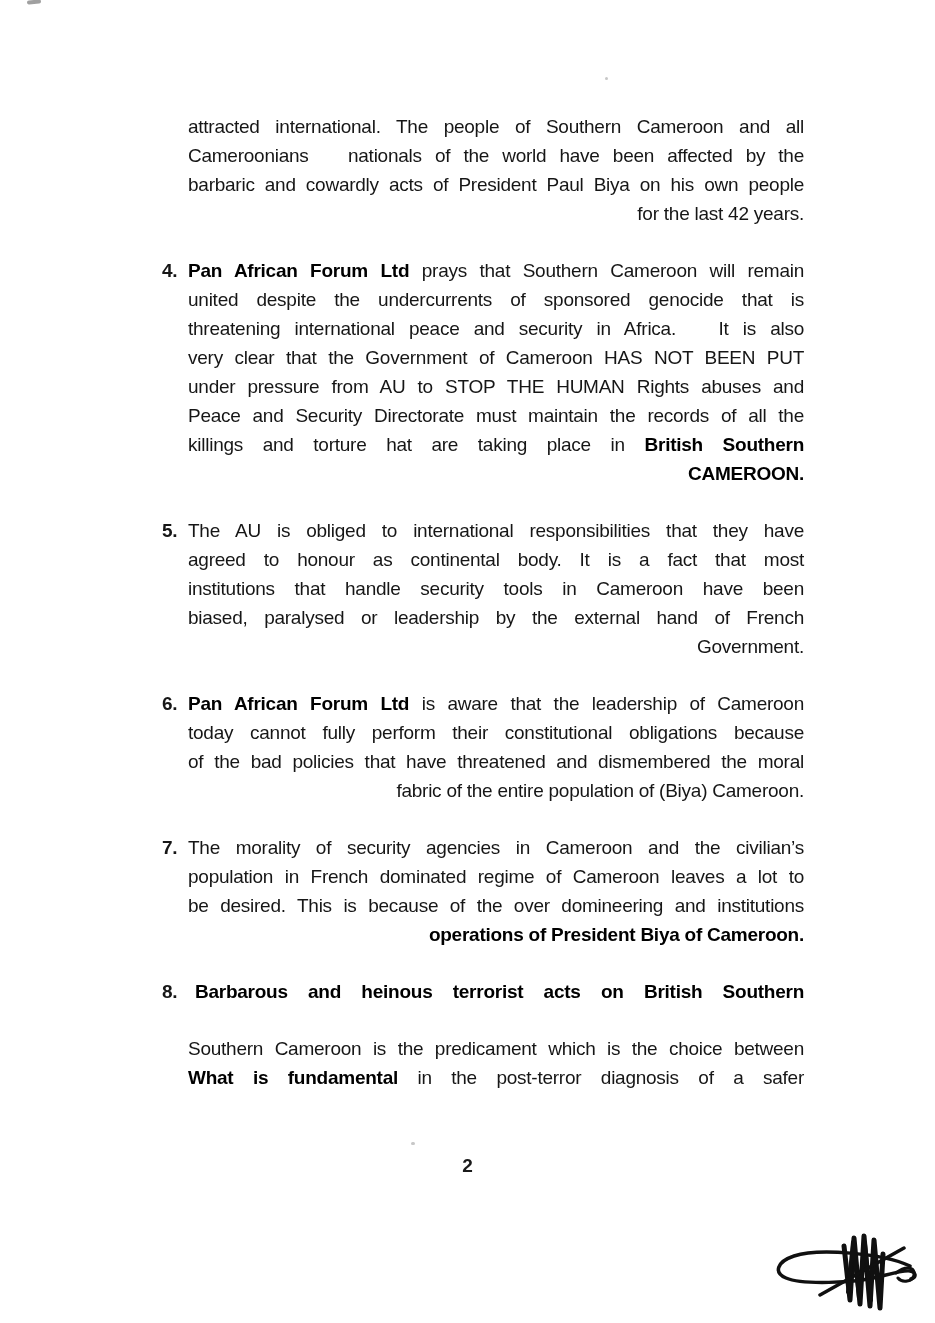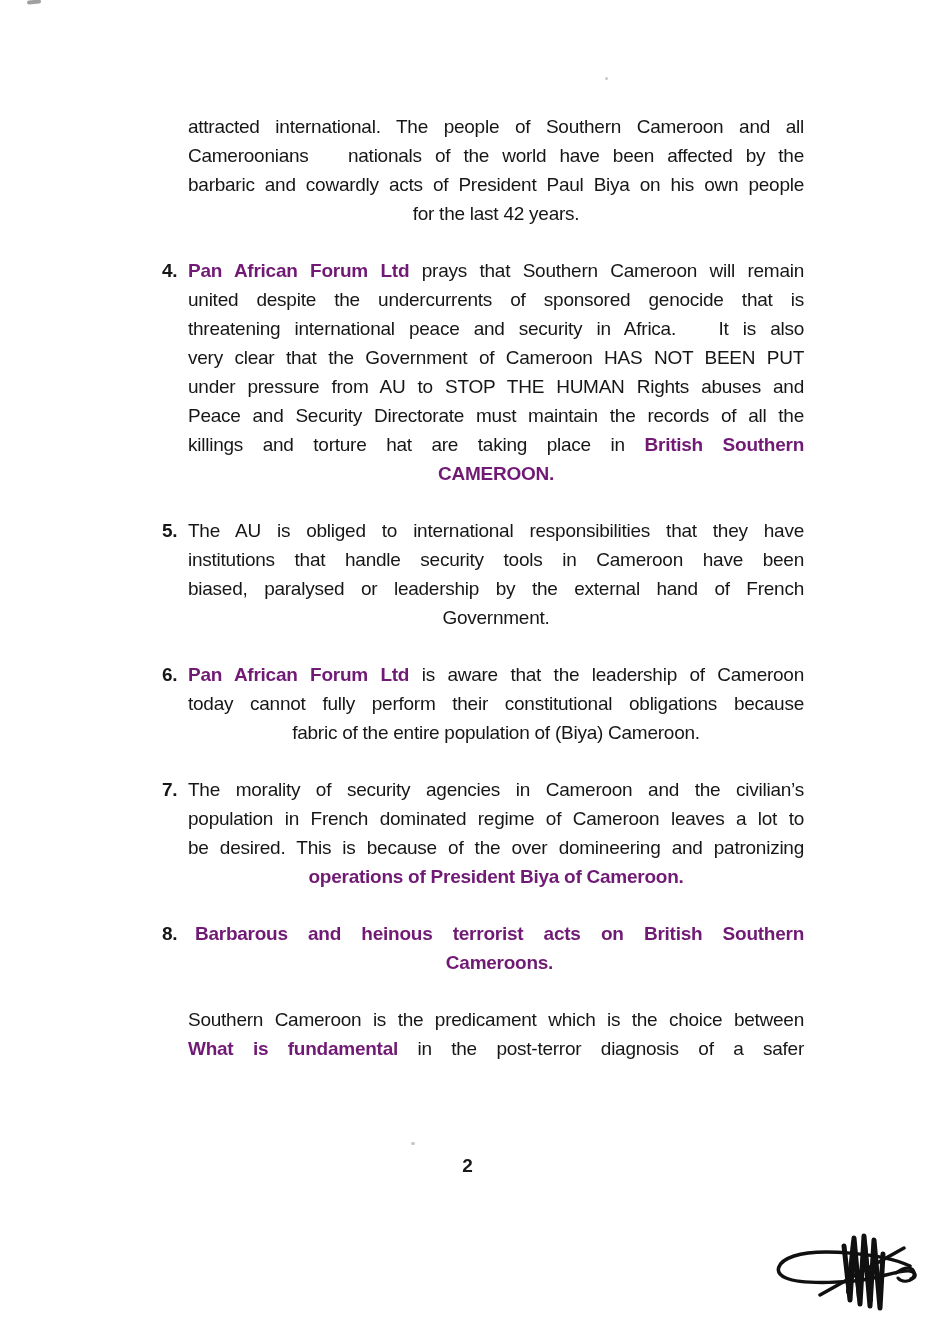--- a/index.html
+++ b/index.html
@@ -12,23 +12,23 @@
     border-radius:8px;
   }
   .content { position:absolute; left:188px; top:112px; width:616px; }
   .block {
     position:relative; margin-bottom:28px;
     font-size:19px; line-height:29px; letter-spacing:-0.25px;
   }
   .block .num { position:absolute; left:-26px; top:0; font-weight:bold; }
   .block.indented { padding-left:7px; }
   .block.indented .num { left:-26px; }
-  .line { text-align:center; white-space:normal; }
+  .line { text-align:right; white-space:normal; }
   .line.j { text-align:justify; text-align-last:justify; }
-  .b { font-weight:bold; color:#701a75; }
+  .b { font-weight:bold; color:#000000; }
   .page-number {
     position:absolute; top:1155px; left:0; width:935px;
     text-align:center; font-size:19px; font-weight:bold; color:#1a1a1a;
   }
   .signature { position:absolute; left:770px; top:1220px; width:152px; height:98px; }
   .scan-mark { position:absolute; background:#8f8f8f; border-radius:2px; }
   .scan-mark-1 { left:27px; top:0; width:14px; height:4px; transform:rotate(-6deg); opacity:.85; }
   .scan-mark-2 { left:605px; top:77px; width:3px; height:3px; opacity:.5; border-radius:50%; }
   .scan-mark-3 { left:411px; top:1142px; width:4px; height:3px; opacity:.5; }
 </style>
@@ -54,41 +54,42 @@
         <div class="line j"><span>threatening international peace and security in Africa.&nbsp;&nbsp; It is also</span></div>
         <div class="line j"><span>very clear that the Government of Cameroon HAS NOT BEEN PUT</span></div>
         <div class="line j"><span>under pressure from AU to STOP THE HUMAN Rights abuses and</span></div>
         <div class="line j"><span>Peace and Security Directorate must maintain the records of all the</span></div>
         <div class="line j"><span>killings and torture hat are taking place in </span><span class="b">British Southern</span></div>
         <div class="line"><span class="b">CAMEROON.</span></div>
       </div>
       <div class="block">
         <span class="num">5.</span>
         <div class="line j"><span>The AU is obliged to international responsibilities that they have</span></div>
+        <div class="line j"><span>agreed to honour as continental body. It is a fact that most</span></div>
         <div class="line j"><span>institutions that handle security tools in Cameroon have been</span></div>
         <div class="line j"><span>biased, paralysed or leadership by the external hand of French</span></div>
         <div class="line"><span>Government.</span></div>
       </div>
       <div class="block">
         <span class="num">6.</span>
         <div class="line j"><span class="b">Pan African Forum Ltd</span><span> is aware that the leadership of Cameroon</span></div>
         <div class="line j"><span>today cannot fully perform their constitutional obligations because</span></div>
+        <div class="line j"><span>of the bad policies that have threatened and dismembered the moral</span></div>
         <div class="line"><span>fabric of the entire population of (Biya) Cameroon.</span></div>
       </div>
       <div class="block">
         <span class="num">7.</span>
         <div class="line j"><span>The morality of security agencies in Cameroon and the civilian’s</span></div>
         <div class="line j"><span>population in French dominated regime of Cameroon leaves a lot to</span></div>
-        <div class="line j"><span>be desired. This is because of the over domineering and patronizing</span></div>
+        <div class="line j"><span>be desired. This is because of the over domineering and institutions</span></div>
         <div class="line"><span class="b">operations of President Biya of Cameroon.</span></div>
       </div>
       <div class="block indented">
         <span class="num">8.</span>
         <div class="line j"><span class="b">Barbarous and heinous terrorist acts on British Southern</span></div>
-        <div class="line"><span class="b">Cameroons.</span></div>
       </div>
       <div class="block">
         <div class="line j"><span>Southern Cameroon is the predicament which is the choice between</span></div>
         <div class="line j"><span class="b">What is fundamental</span><span> in the post-terror diagnosis of a safer</span></div>
       </div>
     </div>
 
   <div class="page-number">2</div>
 
   <svg class="signature" viewBox="0 0 152 98" fill="none" stroke="#101010" stroke-linecap="round" stroke-linejoin="round">

